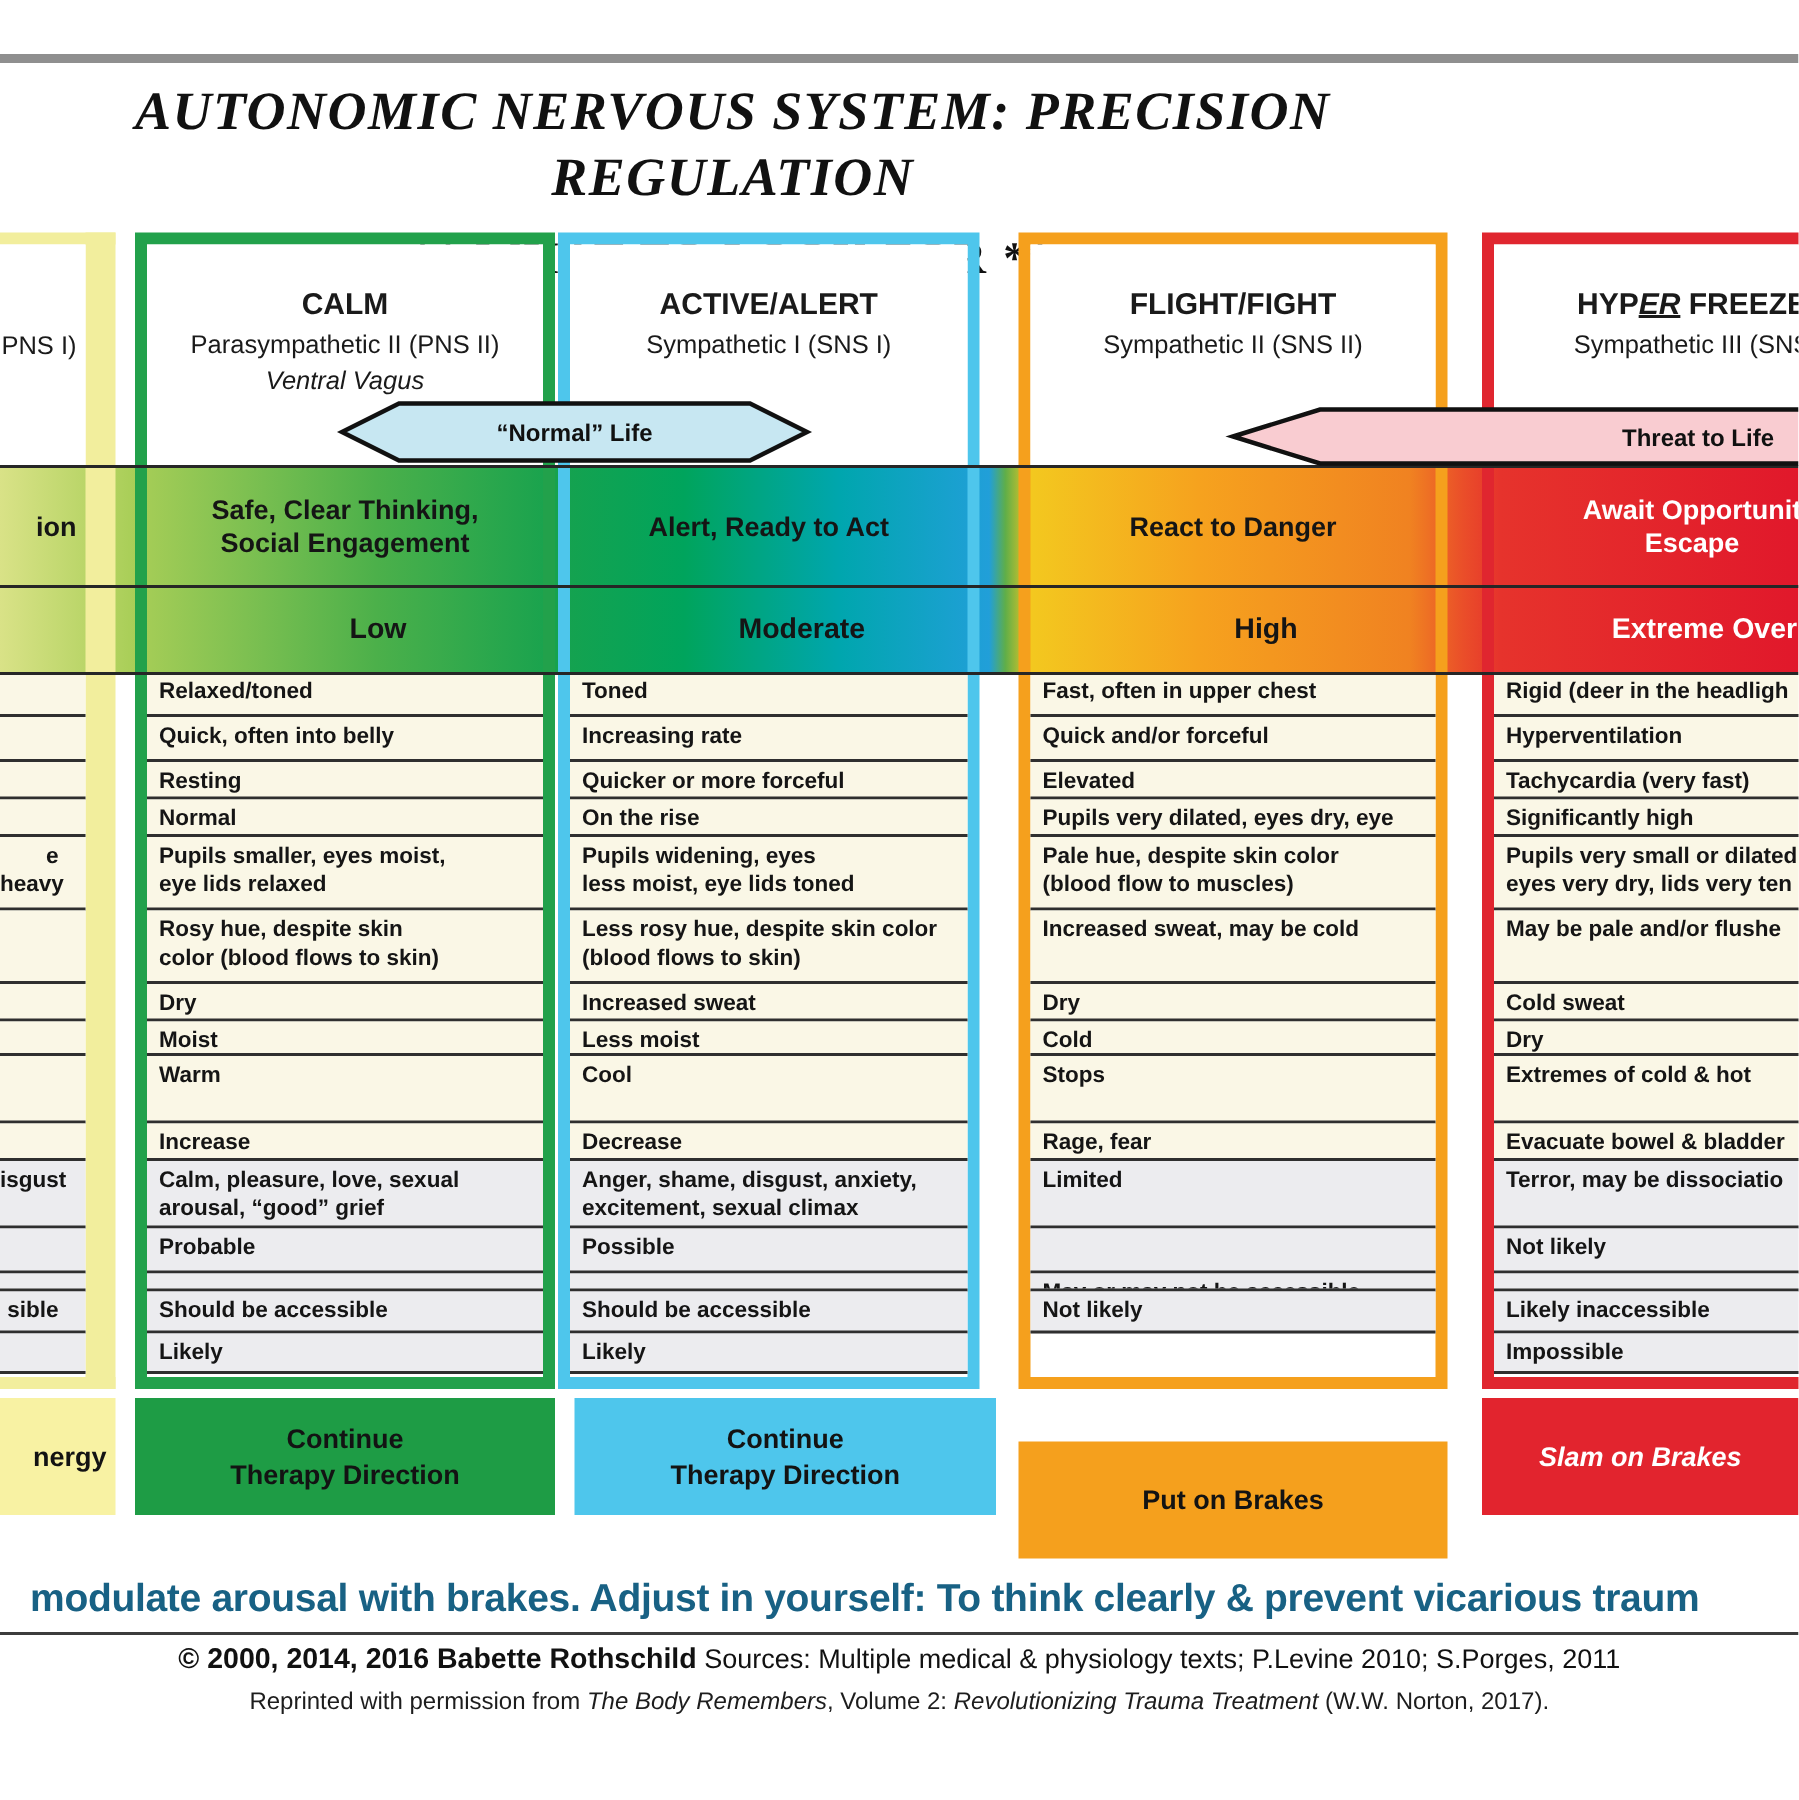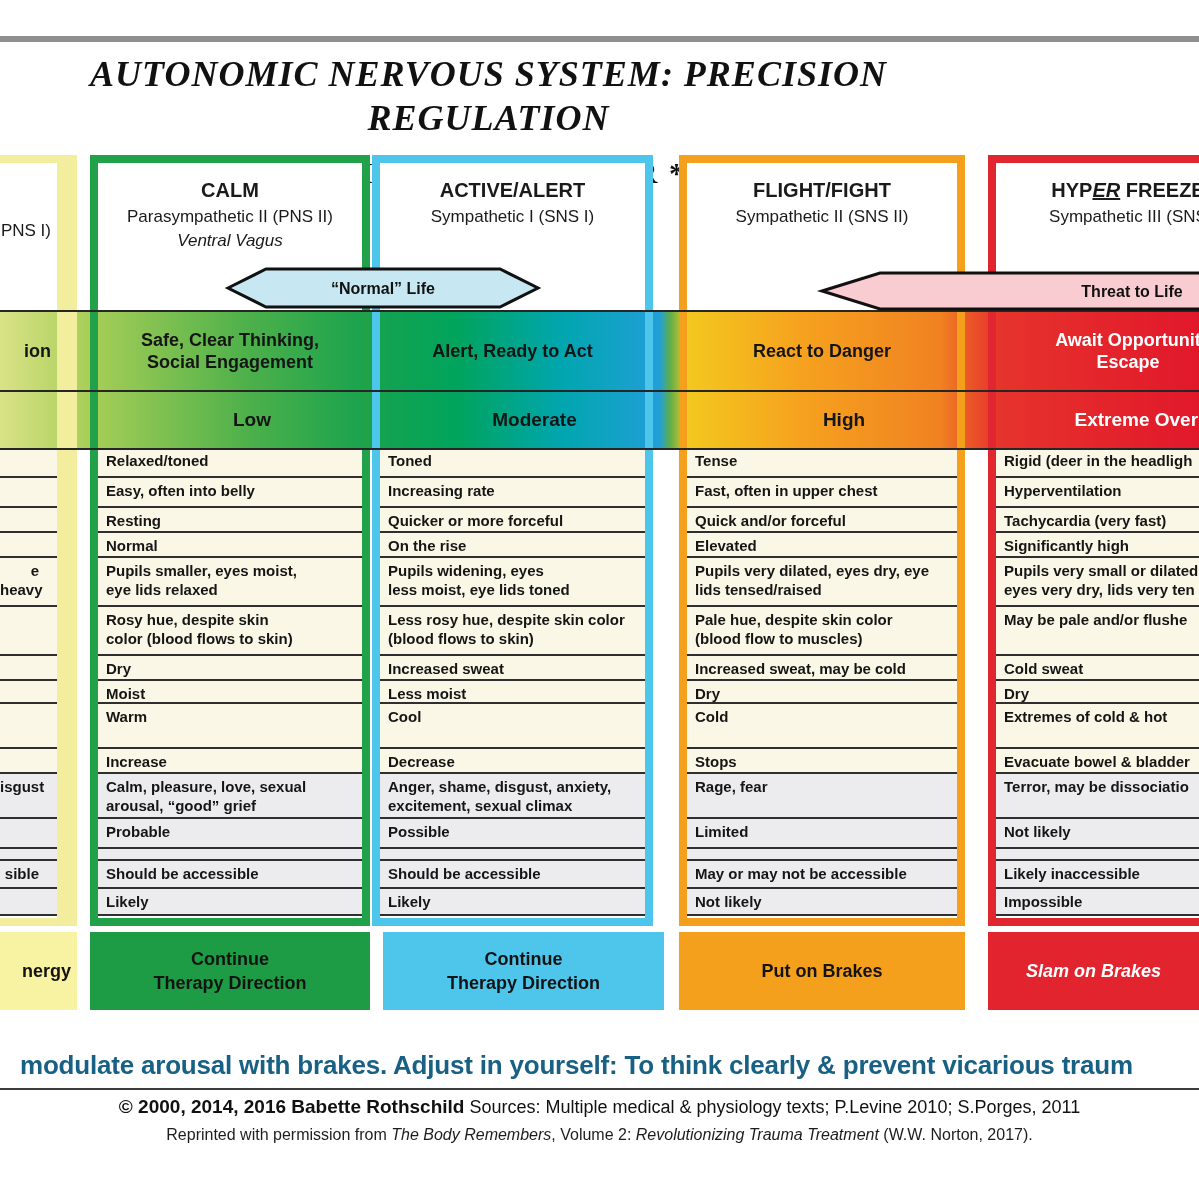--- a/index.html
+++ b/index.html
@@ -17,21 +17,21 @@
   #band-strip{top:312px;left:0;width:1199px;height:136px;z-index:1;
     background:linear-gradient(90deg,
       #d9e287 0%, #a8ce57 7.5%, #4cb04a 20.9%, #17a24e 30.9%, #00a45c 38%,
       #00a6ae 46.7%, #219fd9 55%, #5fae49 55.9%, #f3c81f 57.3%, #f6a21e 66.7%,
       #f08221 78.4%, #ea4f29 81.3%, #e6332c 83.4%, #e1182b 100%);}
   .hline{left:0;width:1199px;height:2px;background:#262626;z-index:5;}
   #hline-1{top:310px;} #hline-2{top:390px;} #hline-3{top:448px;}
   
   .col{top:155px;height:771px;box-sizing:border-box;z-index:2;background:transparent;}
   .col-frame{border:8px solid;}
-  .hdr{height:149px;background:#fff;text-align:center;color:#1a1a1a;padding-top:14px;box-sizing:border-box;}
+  .hdr{height:149px;background:#fff;text-align:center;color:#1a1a1a;padding-top:27px;box-sizing:border-box;}
   .hdr-title{font-size:20px;font-weight:bold;line-height:27px;}
   .hdr-sub{font-size:17px;line-height:25px;}
   .hdr-sub2{font-size:17px;line-height:24px;font-style:italic;}
   .em-ul{font-style:italic;text-decoration:underline;}
   .bands{height:136px;background:transparent;}
   .state-cell{height:78px;display:flex;align-items:center;justify-content:center;text-align:center;
               font-size:18px;font-weight:bold;line-height:22px;color:#151515;white-space:pre-line;}
   .band-gap{height:2px;}
   .arousal-cell{height:56px;display:flex;align-items:center;justify-content:center;text-align:center;
                 font-size:19px;font-weight:bold;color:#151515;white-space:pre-line;margin-left:44px;}
@@ -59,21 +59,21 @@
   #col-fight{left:679px;width:286px;border-color:#f5a01d;}
   #col-hyper{left:988px;width:280px;border-color:#e0262f;}
   #col-hyper .cell{white-space:pre;}
   #col-hyper .state-cell,#col-hyper .arousal-cell{color:#fff;}
   
   .bar{top:932px;height:78px;display:flex;align-items:center;justify-content:center;text-align:center;
        font-size:18px;font-weight:bold;line-height:24px;color:#131313;white-space:pre-line;z-index:2;}
   #bar-hypo{left:0;width:77px;background:#f8f2a3;justify-content:flex-end;padding-right:6px;box-sizing:border-box;}
   #bar-calm{left:90px;width:280px;background:#1e9c45;}
   #bar-alert{left:383px;width:281px;background:#4ec6ec;}
-  #bar-fight{left:679px;width:286px;background:#f5a01d;}
+  #bar-fight{left:679px;width:286px;background:#f5a01d;margin-top:29px;}
   #bar-hyper{left:988px;width:211px;background:#e2242e;color:#fff;font-style:italic;}
   
   .arrow-svg{z-index:6;}
   #normal-arrow{top:266px;left:222px;}
   #threat-arrow{top:268px;left:816px;}
   .arrow-label{font-size:16px;font-weight:bold;fill:#111;
                font-family:"Liberation Sans",sans-serif;}
   
   #headline{top:1050px;left:0;width:1199px;height:36px;overflow:hidden;white-space:nowrap;
             font-size:26px;font-weight:bold;letter-spacing:-0.2px;color:#186184;margin-left:20px;}
@@ -133,21 +133,21 @@
     <div class="hdr-sub2">Ventral Vagus</div>
   </div>
   <div class="bands">
     <div class="state-cell">Safe, Clear Thinking,
 Social Engagement</div>
     <div class="band-gap"></div>
     <div class="arousal-cell">Low</div>
   </div>
   <div class="rows">
     <div class="cell">Relaxed/toned</div>
-    <div class="cell">Easy, often into belly</div>
+    <div class="cell">Quick, often into belly</div>
     <div class="cell">Resting</div>
     <div class="cell">Normal</div>
     <div class="cell">Pupils smaller, eyes moist,
 eye lids relaxed</div>
     <div class="cell">Rosy hue, despite skin
 color (blood flows to skin)</div>
     <div class="cell">Dry</div>
     <div class="cell">Moist</div>
     <div class="cell">Warm</div>
     <div class="cell">Increase</div>
@@ -196,21 +196,20 @@
   <div class="hdr">
     <div class="hdr-title">FLIGHT/FIGHT</div>
     <div class="hdr-sub">Sympathetic II (SNS II)</div>
   </div>
   <div class="bands">
     <div class="state-cell">React to Danger</div>
     <div class="band-gap"></div>
     <div class="arousal-cell">High</div>
   </div>
   <div class="rows">
-    <div class="cell">Tense</div>
     <div class="cell">Fast, often in upper chest</div>
     <div class="cell">Quick and/or forceful</div>
     <div class="cell">Elevated</div>
     <div class="cell">Pupils very dilated, eyes dry, eye
 lids tensed/raised</div>
     <div class="cell">Pale hue, despite skin color
 (blood flow to muscles)</div>
     <div class="cell">Increased sweat, may be cold</div>
     <div class="cell">Dry</div>
     <div class="cell">Cold</div>

